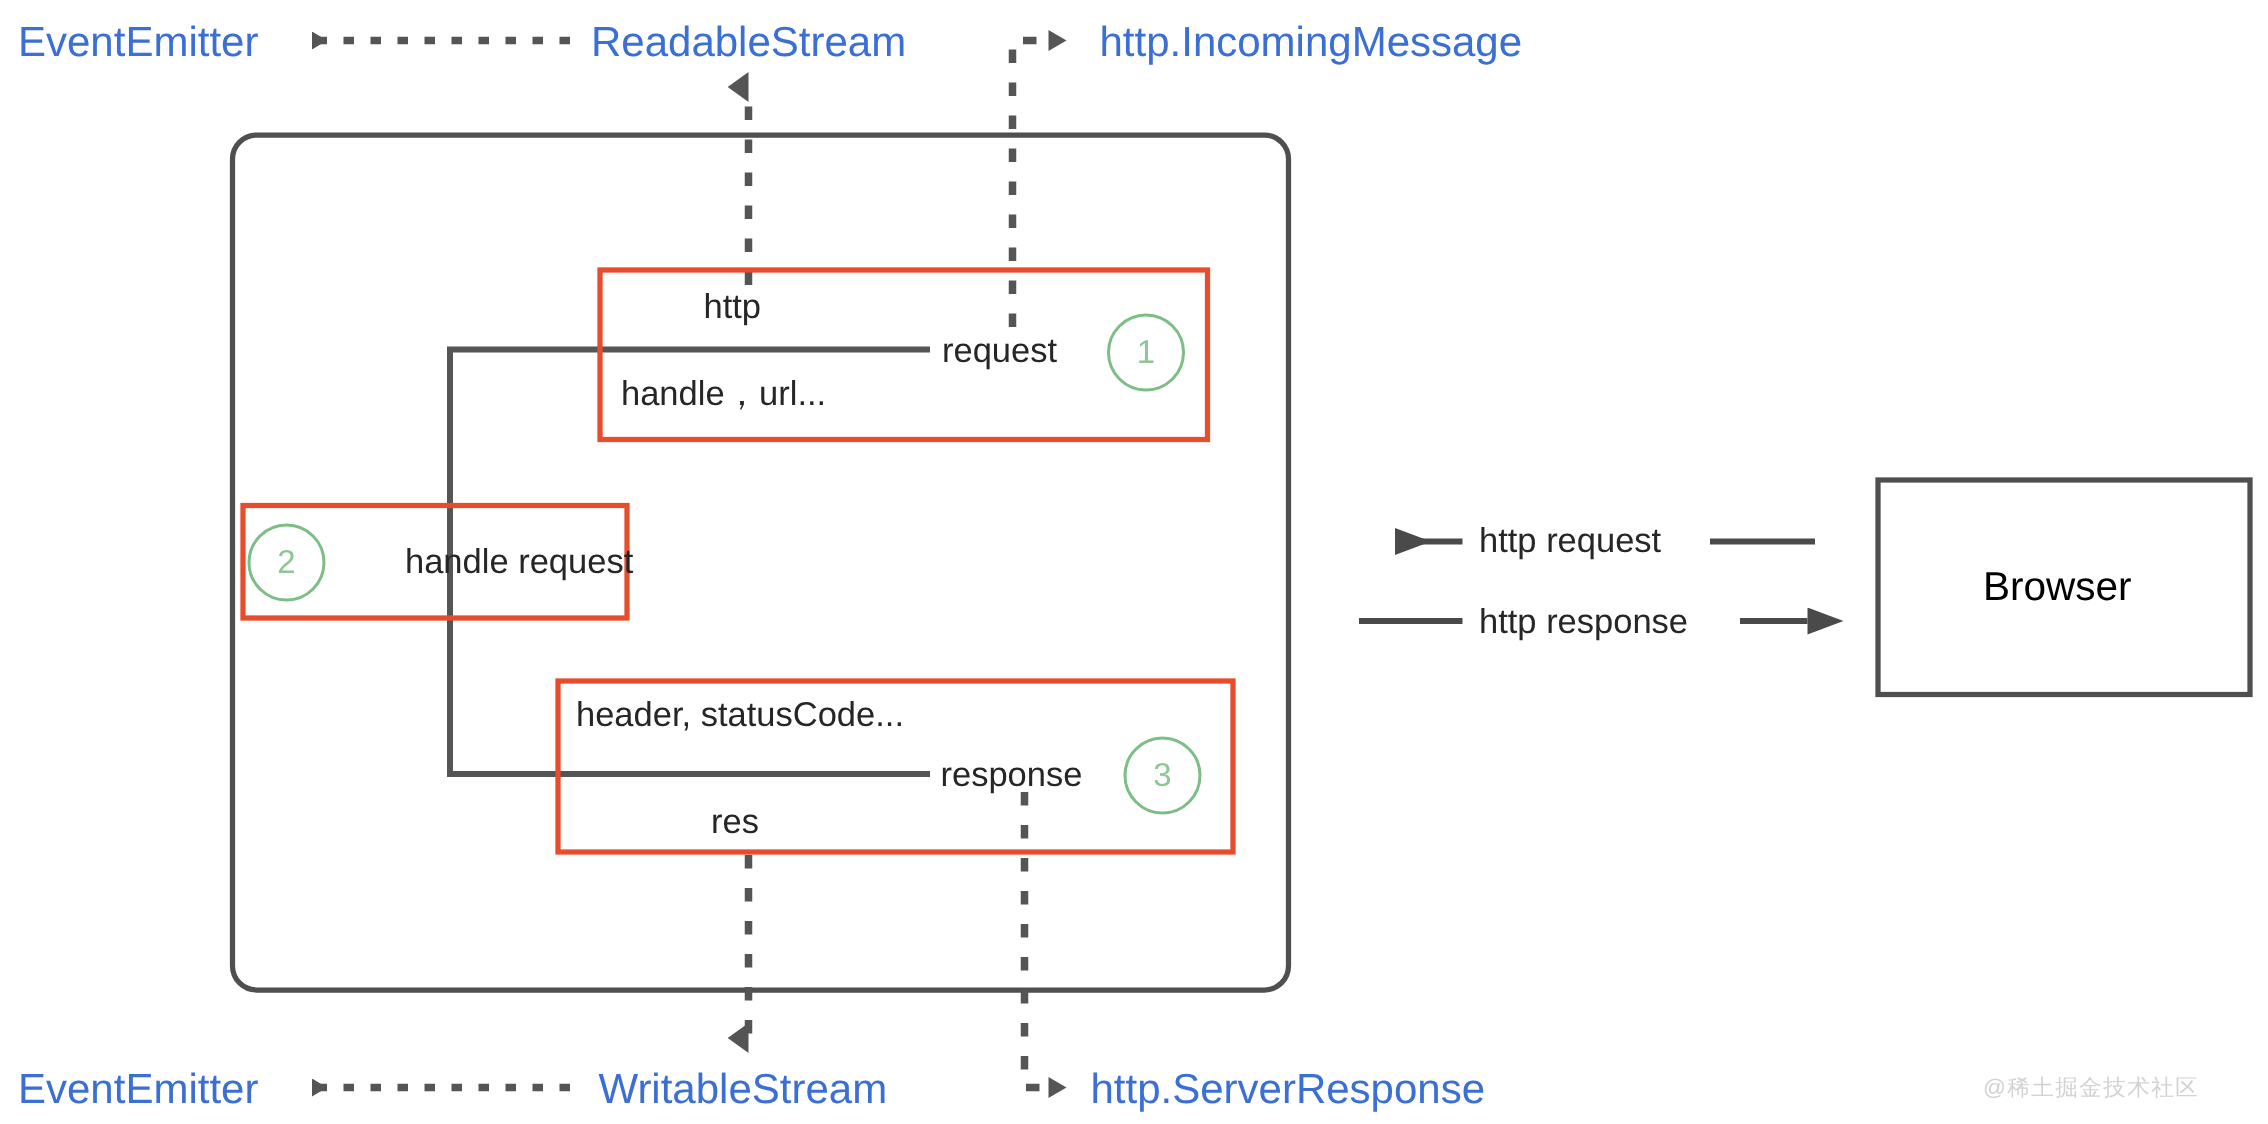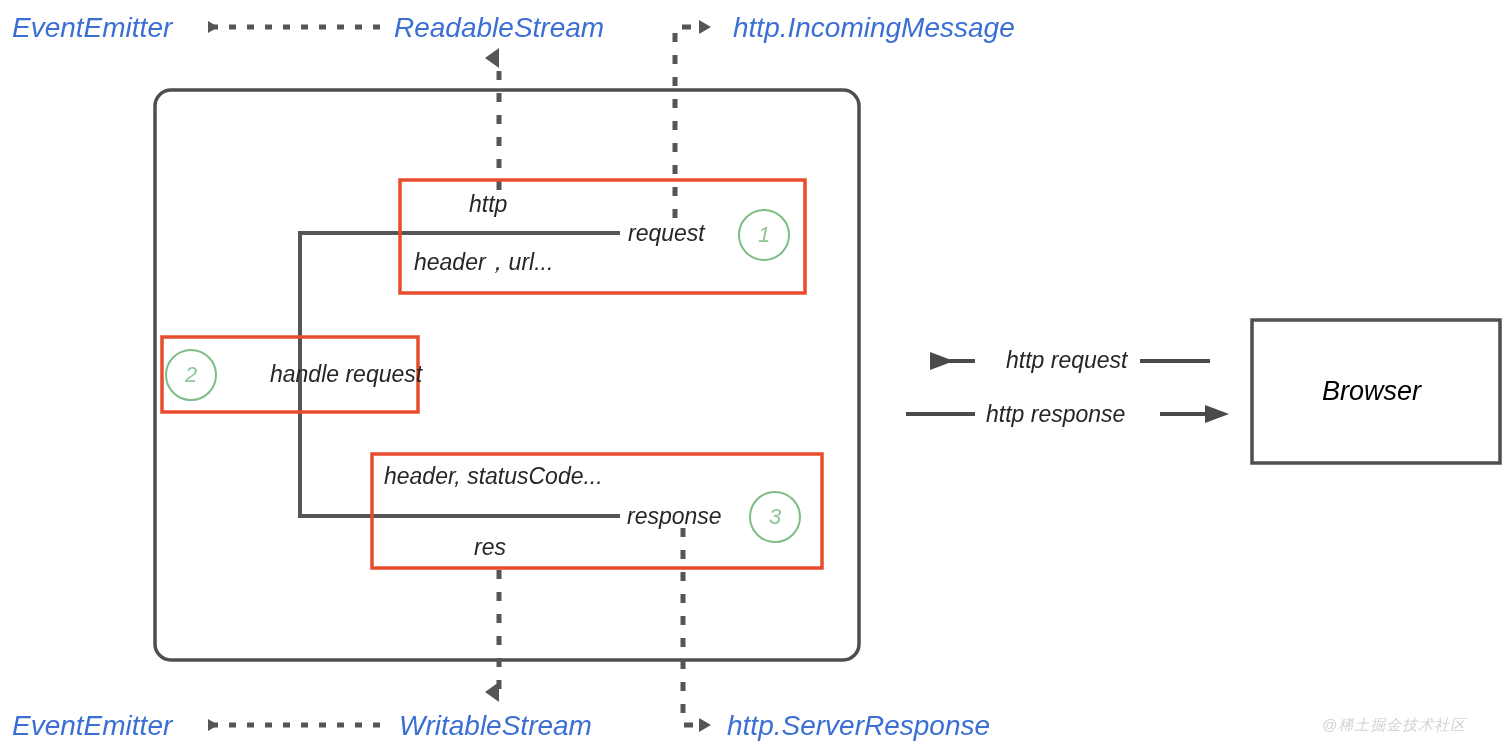--- a/index.html
+++ b/index.html
@@ -10,21 +10,20 @@
   }
   body {
     font-family: "Liberation Sans", "DejaVu Sans", sans-serif;
   }
   #canvas {
     position: relative;
     width: 1512px;
     height: 749px;
     background: #ffffff;
     overflow: hidden;
-    font-style: italic;
   }
   #svg-layer {
     position: absolute;
     left: 0;
     top: 0;
     width: 1512px;
     height: 749px;
   }
   .lbl {
     position: absolute;
@@ -147,39 +146,39 @@
   <div class="lbl blue-label" style="left:733px; top:14px;">http.IncomingMessage</div>
 
   <div class="lbl blue-label" style="left:12px; top:712px;">EventEmitter</div>
 
   <div class="lbl blue-label" style="left:727px; top:712px;">http.ServerResponse</div>
 
   <div class="lbl blue-label" style="left:399px; top:712px;">WritableStream</div>
 
   <div class="lbl dark-label" style="left:469px; top:193px;">http</div>
 
-  <div class="lbl dark-label" style="left:414px; top:251px;">header，url...</div>
+  <div class="lbl dark-label" style="left:414px; top:251px;">handle，url...</div>
 
   <div class="lbl dark-label" style="left:628px; top:222px;">request</div>
 
   <div class="circle-num" style="left:738px; top:209px;">1</div>
 
   <div class="lbl dark-label" style="left:229px; top:363px;margin-left:41px;">handle request</div>
 
   <div class="circle-num" style="left:165px; top:349px;">2</div>
 
   <div class="lbl dark-label" style="left:384px; top:465px;">header, statusCode...</div>
 
   <div class="lbl dark-label" style="left:474px; top:536px;">res</div>
 
   <div class="lbl dark-label" style="left:627px; top:505px;">response</div>
 
   <div class="circle-num" style="left:749px; top:491px;">3</div>
 
   <div class="lbl browser-label" style="left:1322px; top:378px;">Browser</div>
 
-  <div class="lbl dark-label" style="left:986px; top:349px;margin-left:20px;">http request</div>
+  <div class="lbl dark-label" style="left:986px; top:349px;">http request</div>
 
   <div class="lbl dark-label" style="left:986px; top:403px;">http response</div>
 
   <div class="watermark" style="left:1322px; top:716px;">@稀土掘金技术社区</div>
 
 </div>
 
 </body></html>

